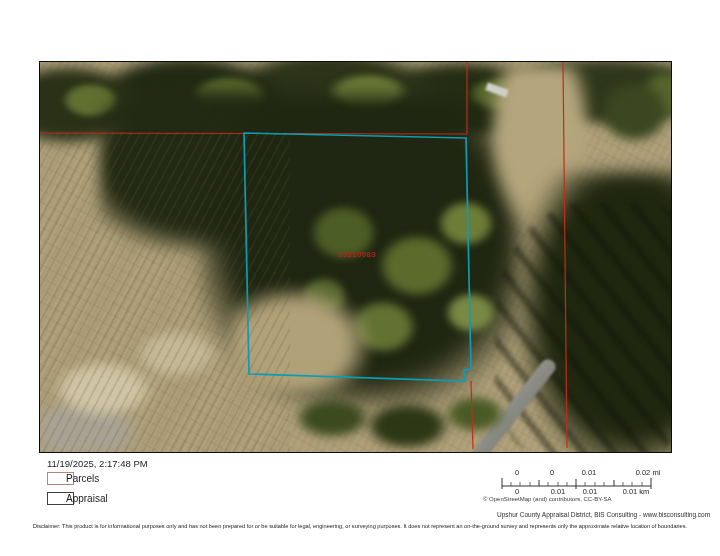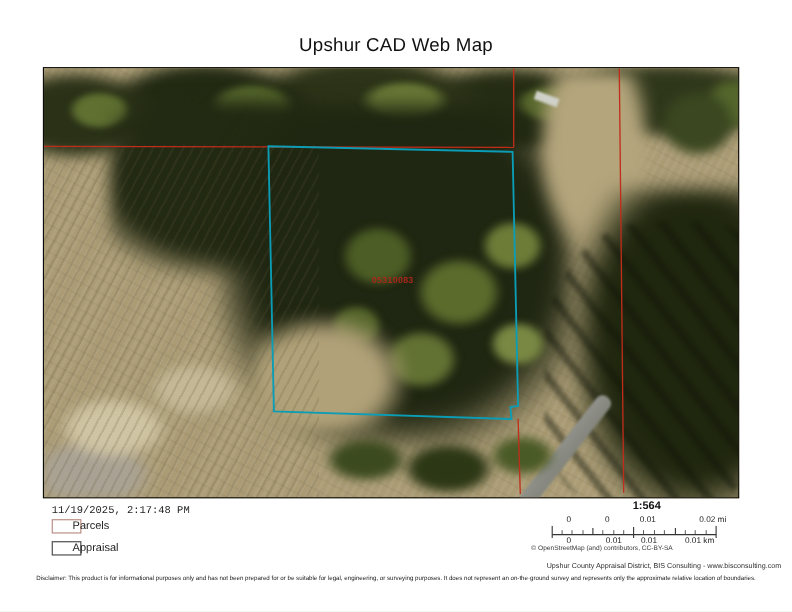--- a/index.html
+++ b/index.html
@@ -71,21 +71,21 @@
         radial-gradient(80px 45px at 20% 85%, #a9a294 0 50%, rgba(169,162,148,0) 74%); }
   .a14 { left:0; top:70px; width:250px; height:322px;
       background:repeating-linear-gradient(118deg, rgba(96,85,58,.18) 0 2px, rgba(0,0,0,0) 2px 8px); }
   .a15 { left:446px; top:24px; width:22px; height:8px; background:#cfd0c8; filter:blur(1px); transform:rotate(20deg); }
 
   .overlay-svg { position:absolute; left:0; top:0; }
   .parcel-id { position:absolute; left:298px; top:188px; font-size:8px; font-weight:bold;
                letter-spacing:.3px; opacity:.95; }
 
   
-  .timestamp { position:absolute; left:47px; top:458px; font-size:9.5px; color:#1c1c1c;font-family:Liberation Mono, monospace; }
+  .timestamp { position:absolute; left:47px; top:458px; font-size:9.5px; color:#1c1c1c; }
   .legend-item { position:absolute; left:47px; height:14px; }
   .legend-swatch { position:absolute; left:0; top:0; width:27px; height:13px; background:#fff;
                    border:1.5px solid #888; }
   .legend-label { position:absolute; left:19px; top:1px; font-size:10px; color:#1c1c1c; }
   .li-parcels { top:472px; } .li-abstracts { top:492px; }
 
   .scalebar { position:absolute; left:495px; top:455px; width:195px; height:46px; font-size:7.5px; color:#1c1c1c; }
   .scale-ratio { position:absolute; left:0; top:0; width:186px; text-align:center; font-size:10px; font-weight:bold; color:#111; }
   .tick-label { position:absolute; transform:translateX(-50%); white-space:nowrap; }
   .mi { top:13px; } .km { top:32px; }
@@ -94,21 +94,20 @@
   .attribution { position:absolute; left:483px; top:496px; font-size:6px; color:#3a3a3a; }
   .credits { position:absolute; left:497px; top:511px; font-size:6.5px; color:#2e2e2e; }
   .disclaimer { position:absolute; left:0; top:523px; width:720px; text-align:center;
                 font-size:5.6px; color:#222; white-space:nowrap; }
 </style>
 </head>
 <body>
 
 <div class="page">
 
-  <div class="title">Upshur CAD Web Map</div>
 
   <div class="map-frame">
     <div class="map-canvas">
       <div class="blob a1"></div>
       <div class="blob a2"></div>
       <div class="blob a3"></div>
       <div class="blob a4"></div>
       <div class="blob a5"></div>
       <div class="blob a6"></div>
       <div class="blob a7"></div>
@@ -138,21 +137,20 @@
   <div class="legend-item li-parcels">
     <div class="legend-swatch" style="border-color: rgb(181, 134, 122);"></div>
     <div class="legend-label">Parcels</div>
   </div>
   <div class="legend-item li-abstracts">
     <div class="legend-swatch" style="border-color: rgb(63, 63, 63);"></div>
     <div class="legend-label">Appraisal</div>
   </div>
 
   <div class="scalebar">
-    <div class="scale-ratio">1:564</div>
     <span class="tick-label mi" style="left:22px">0</span>
     <span class="tick-label mi" style="left:57px">0</span>
     <span class="tick-label mi" style="left:94px">0.01</span>
     <span class="tick-label mi" style="left:153px">0.02 mi</span>
     <svg class="bar-svg" width="170" height="12" viewBox="0 0 170 12">
       <path d="M7,8 H156" stroke="#333" stroke-width="1" fill="none"></path>
       <path d="M7,0 V11 M81,1 V11 M156,0 V11" stroke="#333" stroke-width="1" fill="none"></path>
       <path d="M44,2 V8 M119,2 V8" stroke="#333" stroke-width="1" fill="none"></path>
       <path d="M16,4 V8 M25,4 V8 M35,4 V8 M53,4 V8 M63,4 V8 M72,4 V8 M90,4 V8 M100,4 V8 M109,4 V8 M128,4 V8 M137,4 V8 M147,4 V8" stroke="#444" stroke-width=".8" fill="none"></path>
     </svg>

